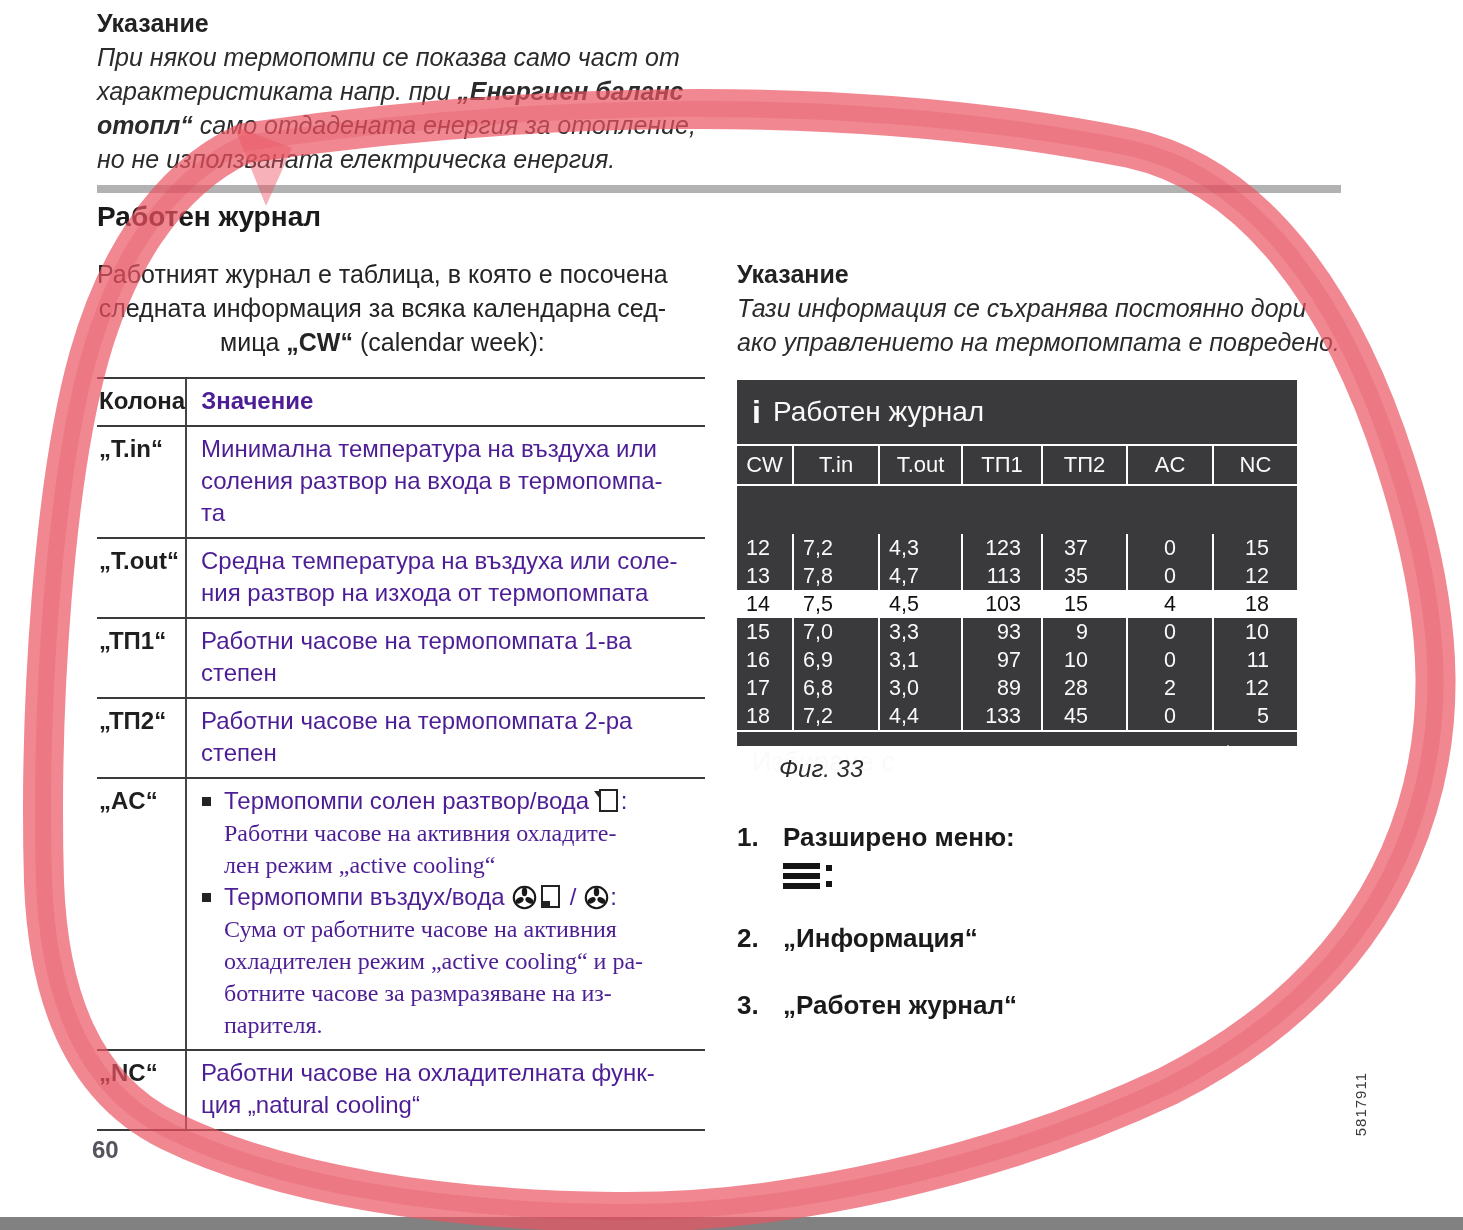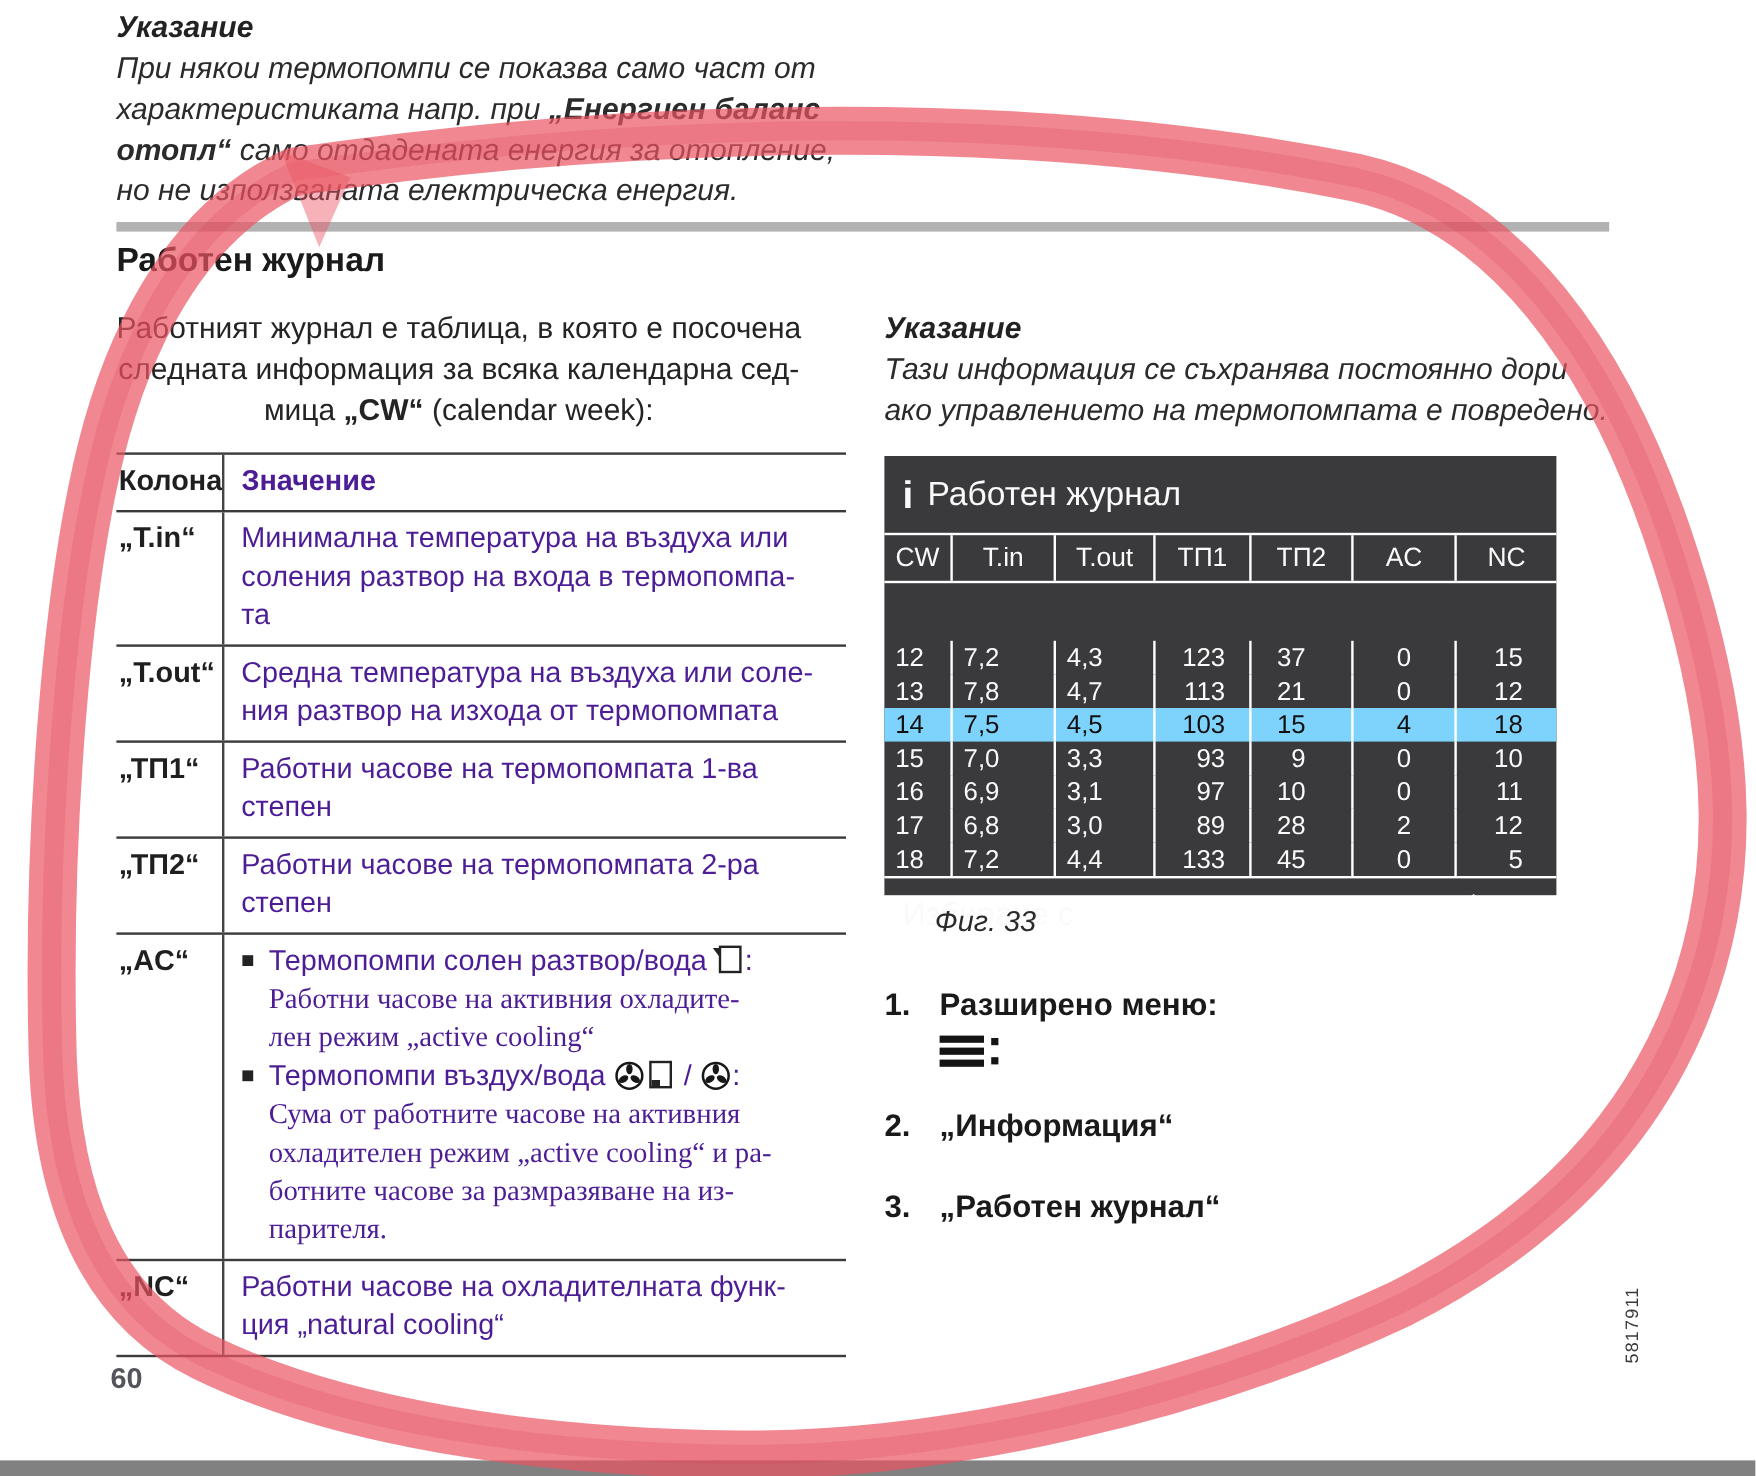--- a/index.html
+++ b/index.html
@@ -3,21 +3,21 @@
 <meta charset="utf-8">
 <style>
   html,body{margin:0;padding:0;}
   body{
     width:1463px;height:1230px;position:relative;background:#ffffff;
     font-family:"Liberation Sans", sans-serif;color:#1f1f1f;overflow:hidden;
   }
   .abs{position:absolute;}
 
   
-  .note-title{font-style:italic;font-weight:700;font-size:25px;line-height:34px;white-space:pre;color:#222;}
+  .note-title{font-weight:700;font-size:25px;line-height:34px;white-space:pre;color:#222;}
   .note-line{font-style:italic;font-size:25px;line-height:34px;white-space:pre;color:#2b2b2b;}
   .note-line .b{font-weight:700;}
 
   
   .divider{left:97px;top:185px;width:1244px;height:8px;background:#b2b2b2;}
   .section-heading{left:97px;top:201px;font-size:28px;font-weight:700;color:#1a1a1a;}
 
   .body-line{font-size:25px;line-height:34px;white-space:pre;color:#242424;text-align:center;}
   .body-line .b{font-weight:700;}
 
@@ -42,21 +42,21 @@
   .d-header{height:64px;border-bottom:2px solid #fff;display:flex;align-items:center;padding-left:15px;}
   .d-info{font-weight:700;font-size:32px;margin-right:12px;line-height:1;}
   .d-title{font-size:28px;}
   .d-grid{display:grid;grid-template-columns:57px 86px 83px 80px 85px 86px 83px;}
   .d-cols{height:38px;border-bottom:2px solid #fff;font-size:22px;}
   .d-cols .dc{display:flex;align-items:center;justify-content:center;height:100%;}
   .d-body{border-bottom:2px solid #fff;margin-top:48px;}
   .d-row{height:28px;font-size:21.5px;}
   .d-row .dc{display:flex;align-items:center;height:100%;}
   .d-cols .dc:nth-child(-n+6),.d-row .dc:nth-child(-n+6){border-right:2px solid #fff;}
-  .d-row.selected{background:#7dd3fc;color:#101010;}
+  .d-row.selected{background:#ffffff;color:#101010;}
   .a0{padding-left:9px;}
   .a1{padding-left:9px;text-align:center;}
   .a2{padding-left:9px;}
   .a3{justify-content:flex-end;padding-right:20px;}
   .a4{justify-content:flex-end;padding-right:38px;}
   .a5{justify-content:center;}
   .a6{justify-content:flex-end;padding-right:28px;}
   .d-footer{height:60px;display:flex;align-items:center;justify-content:space-between;padding:0 52px 0 15px;font-size:27px;}
   .updown{display:flex;flex-direction:column;gap:4px;}
   .tri-up{width:0;height:0;border-left:17px solid transparent;border-right:17px solid transparent;border-bottom:15px solid #fff;}
@@ -207,21 +207,21 @@
         <span class="dc a3">123</span>
         <span class="dc a4">37</span>
         <span class="dc a5">0</span>
         <span class="dc a6">15</span>
     </div>
     <div class="d-row d-grid">
       <span class="dc a0">13</span>
         <span class="dc a1">7,8</span>
         <span class="dc a2">4,7</span>
         <span class="dc a3">113</span>
-        <span class="dc a4">21</span>
+        <span class="dc a4">35</span>
         <span class="dc a5">0</span>
         <span class="dc a6">12</span>
     </div>
     <div class="d-row d-grid selected">
       <span class="dc a0">14</span>
         <span class="dc a1">7,5</span>
         <span class="dc a2">4,5</span>
         <span class="dc a3">103</span>
         <span class="dc a4">15</span>
         <span class="dc a5">4</span>

